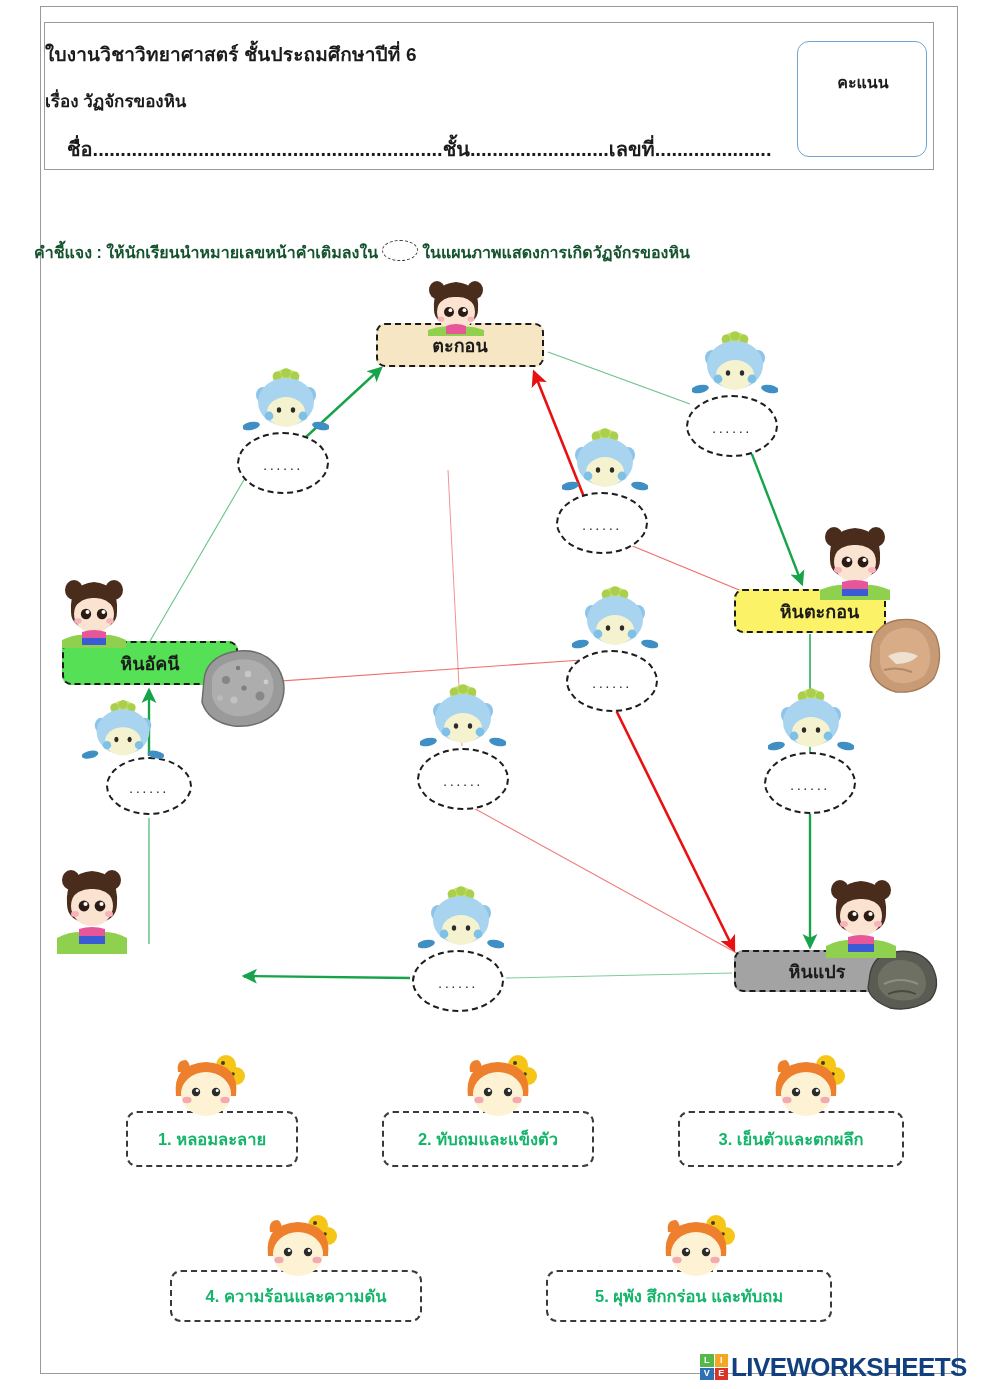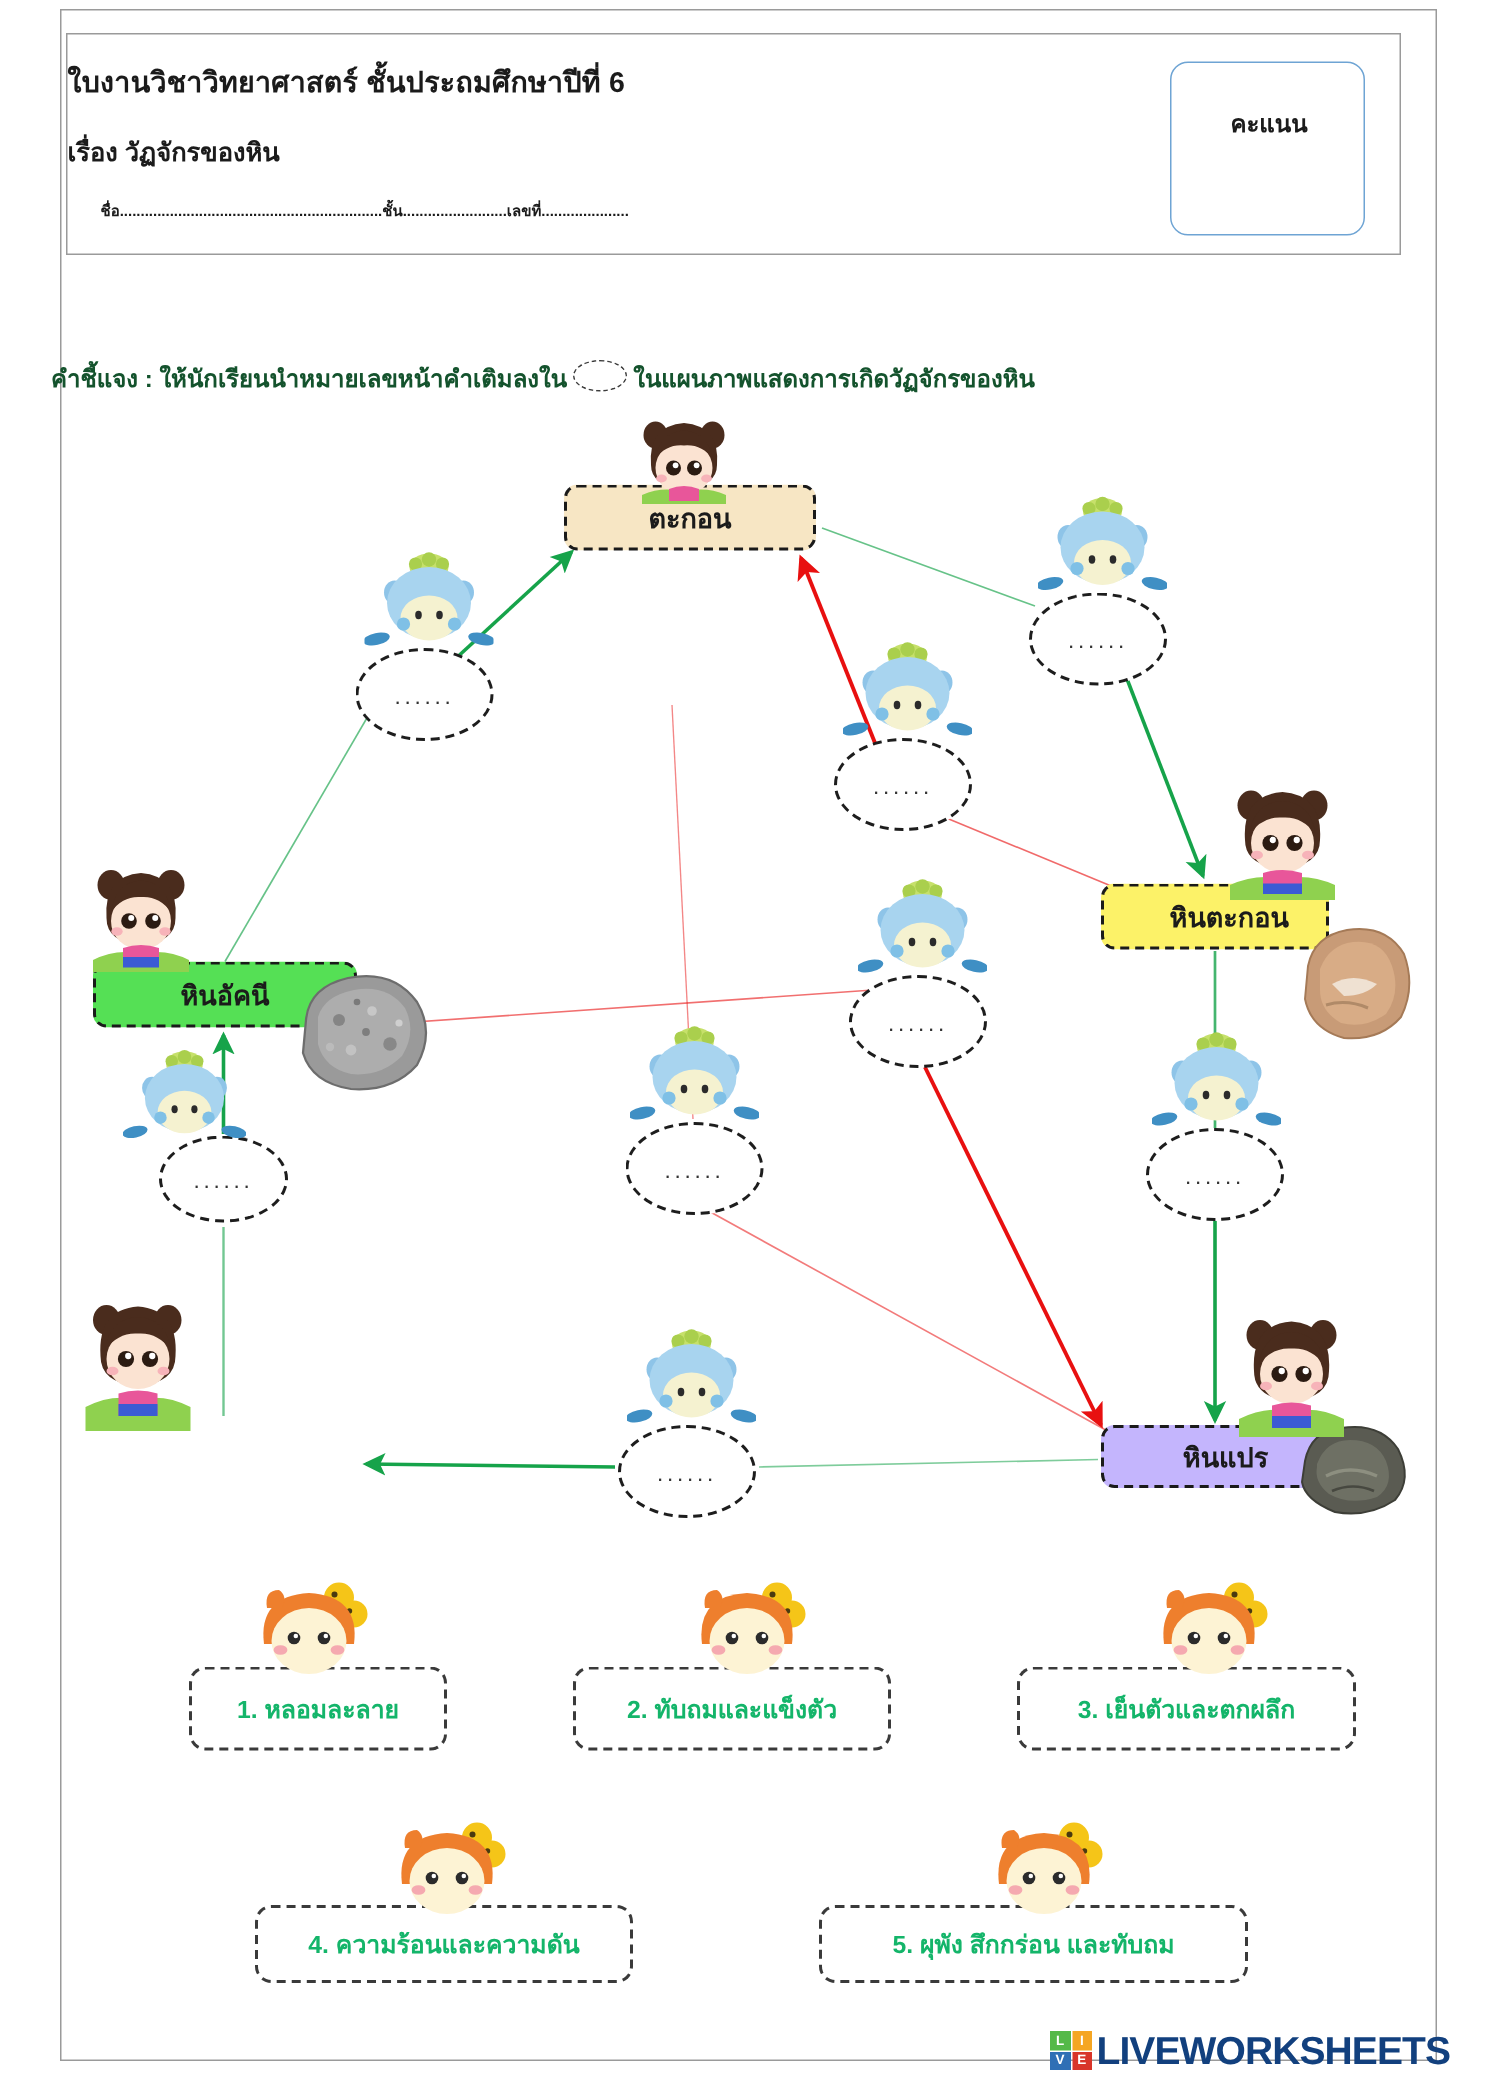--- a/index.html
+++ b/index.html
@@ -59,29 +59,29 @@
     text-align: left;
     font-size: 17px;
     font-weight: bold;
     color: #1b1b1b;
   }
   .name-line {
     position: absolute;
     left: 22px;
     top: 110px;
     width: 850px;
-    font-size: 10px;
+    font-size: 20px;
     font-weight: bold;
     color: #1b1b1b;
     white-space: nowrap;
     overflow: hidden;
   }
   .score-box {
     position: absolute;
-    left: 735px;
+    left: 752px;
     top: 18px;
     width: 130px;
     height: 116px;
     border: 1.6px solid #6ea4d4;
     border-radius: 12px;
     background: #ffffff;
     box-sizing: border-box;
   }
   .score-label {
     position: absolute;
@@ -146,21 +146,21 @@
     align-items: center;
     justify-content: center;
     font-size: 18px;
     font-weight: bold;
     color: #1b1b1b;
     z-index: 6;
   }
   .node-sediment   { left: 376px; top: 323px;  width: 168px; height: 44px; background: #f7e6c4; }
   .node-igneous    { left: 62px;  top: 641px;  width: 176px; height: 44px; background: #55e055; }
   .node-sedrock    { left: 734px; top: 589px;  width: 152px; height: 44px; background: #fcf268; padding-left: 19px; }
-  .node-metamorph  { left: 734px; top: 950px;  width: 166px; height: 42px; background: #c4b5fd; text-align: right; }
+  .node-metamorph  { left: 734px; top: 950px;  width: 166px; height: 42px; background: #a3a3a3; text-align: right; }
   .node-magma      { left: 68px;  top: 946px;  width: 172px; height: 44px; background: #c4e6f2; }
 
   
   .blank-oval {
     position: absolute;
     border: 2.3px dashed #1d1d1d;
     border-radius: 50%;
     background: #ffffff;
     box-sizing: border-box;
     display: flex;

